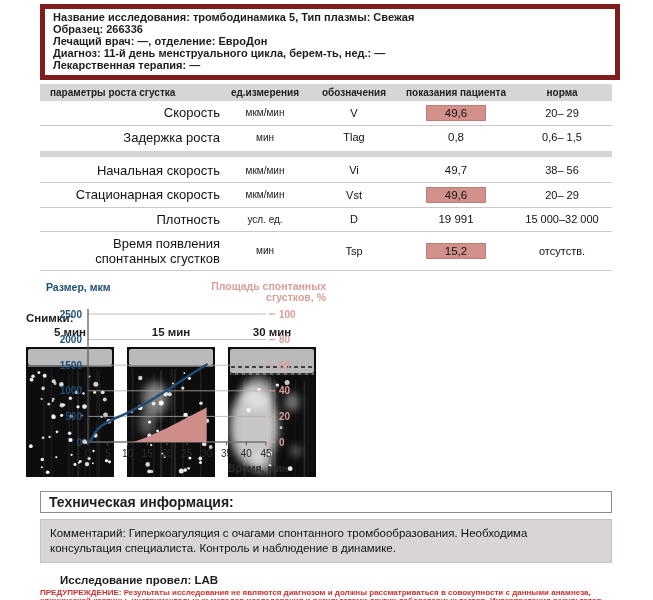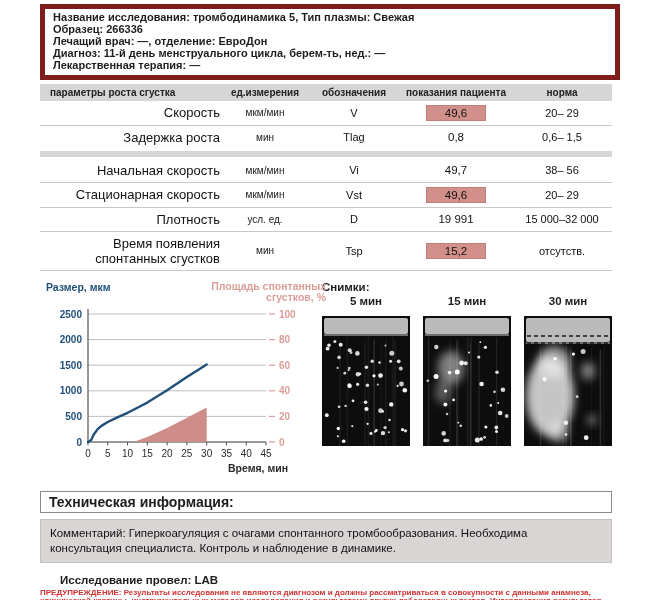--- a/index.html
+++ b/index.html
@@ -19,21 +19,21 @@
   table.params td.param{text-align:right;padding-left:10px;font-size:13px;}
   table.params td.unit{font-size:10px;color:#222;}
   table.params td.symbol{font-size:11px;}
   table.params td.value{font-size:11.5px;}
   table.params td.norm{font-size:11px;}
   table.params tr.sep td{background:#d6d6d6;height:6px;padding:0;border-top:2px solid #fff;border-bottom:2px solid #fff;}
   .val{display:inline-block;min-width:40px;padding:1px 9px;}
   .val.hl{background:#d2908b;border:1px solid #bf7e79;}
 
   
-  .charts-row{display:flex;margin-top:10px;height:196px;}
+  .charts-row{display:flex;margin-top:10px;height:196px;flex-direction:column;}
   .chart-box{position:relative;width:296px;height:196px;}
   .chart-title-left{position:absolute;left:6px;top:0;font-size:10.5px;font-weight:bold;color:#1f4e79;}
   .chart-title-right{position:absolute;right:10px;top:0;width:120px;text-align:right;font-size:10.5px;font-weight:bold;color:#db9d98;line-height:11px;}
   .chart-svg{position:absolute;left:0;top:23px;}
   .tickL{font-size:10px;font-weight:bold;fill:#1f4e79;font-family:"Liberation Sans",sans-serif;}
   .tickR{font-size:10px;font-weight:bold;fill:#db9d98;font-family:"Liberation Sans",sans-serif;}
   .tickX{font-size:10px;fill:#2b2b2b;font-family:"Liberation Sans",sans-serif;}
   .axisX{font-size:10.5px;font-weight:bold;fill:#2b2b2b;font-family:"Liberation Sans",sans-serif;}
 
   .snapshots{width:290px;margin-left:-14px;}

